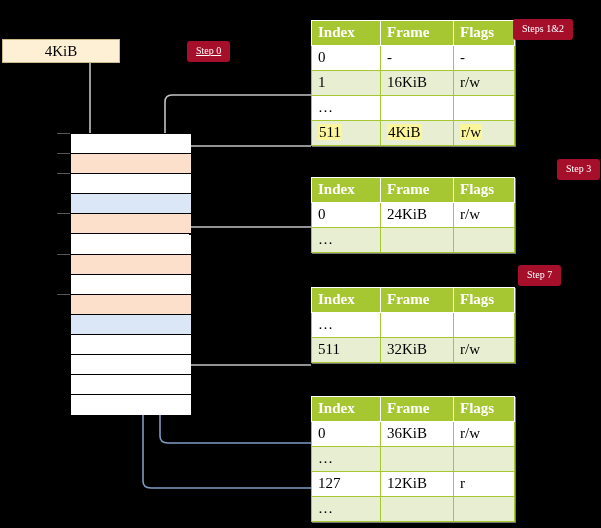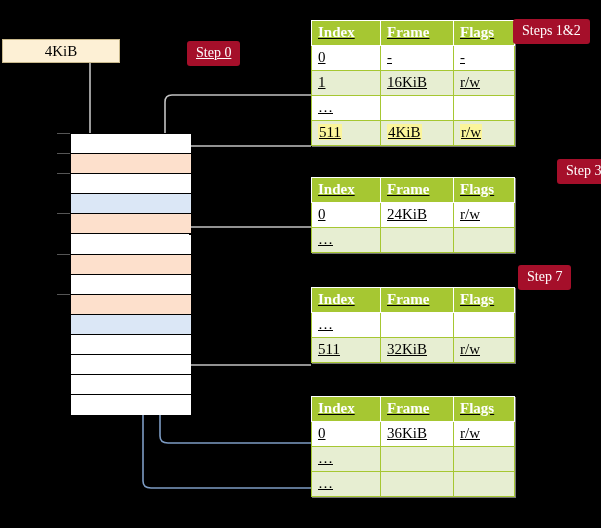--- a/index.html
+++ b/index.html
@@ -15,21 +15,21 @@
     font-family: "Liberation Serif", "DejaVu Serif", serif;
     overflow: hidden;
   }
 
   
   .badge {
     position: absolute;
     background: #a50f2a;
     color: #ffffff;
     font-family: "Liberation Serif", "DejaVu Serif", serif;
-    font-size: 14px;
+    font-size: 10px;
     line-height: 1;
     padding: 5px 9px 6px 9px;
     border-radius: 3px;
     white-space: nowrap;
     text-align: center;
   }
 
   
   .tanbox {
     position: absolute;
@@ -78,21 +78,20 @@
   }
 
   
   .ptable {
     position: absolute;
     border-collapse: collapse;
     font-size: 15px;
     color: #000000;
     background: #f97316;
     box-shadow: 1px 1px 0 #777;
-    text-decoration: underline;
   }
   .ptable th {
     background: #a6c732;
     color: #ffffff;
     font-weight: bold;
     text-align: left;
     padding: 3px 6px 4px 6px;
     border: 1px solid #ffffff;
     font-size: 15px;
   }
@@ -270,20 +269,25 @@
           <tr>
             <td class="c-index"><span>0</span></td>
             <td class="c-frame"><span>36KiB</span></td>
             <td class="c-flags"><span>r/w</span></td>
           </tr>
           <tr class="alt">
             <td class="c-index"><span>…</span></td>
             <td class="c-frame"><span></span></td>
             <td class="c-flags"><span></span></td>
           </tr>
+          <tr>
+            <td class="c-index"><span>127</span></td>
+            <td class="c-frame"><span>12KiB</span></td>
+            <td class="c-flags"><span>r</span></td>
+          </tr>
           <tr class="alt">
             <td class="c-index"><span>…</span></td>
             <td class="c-frame"><span></span></td>
             <td class="c-flags"><span></span></td>
           </tr>
         </tbody>
       </table>
     </div>
 
   <div id="badges-root">

